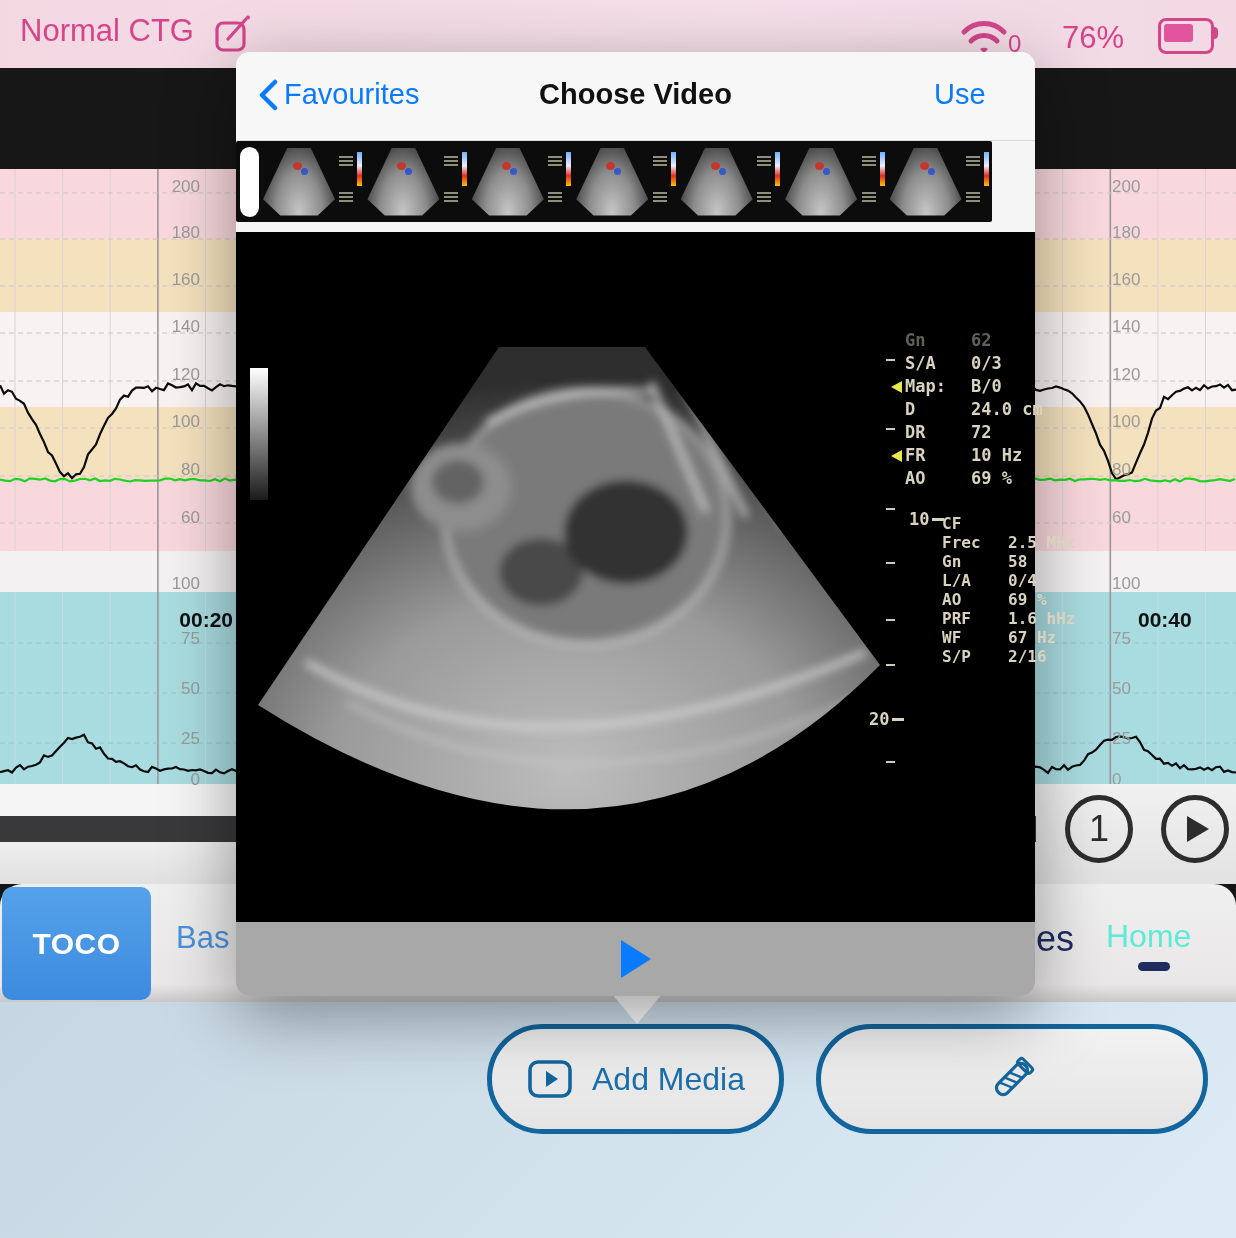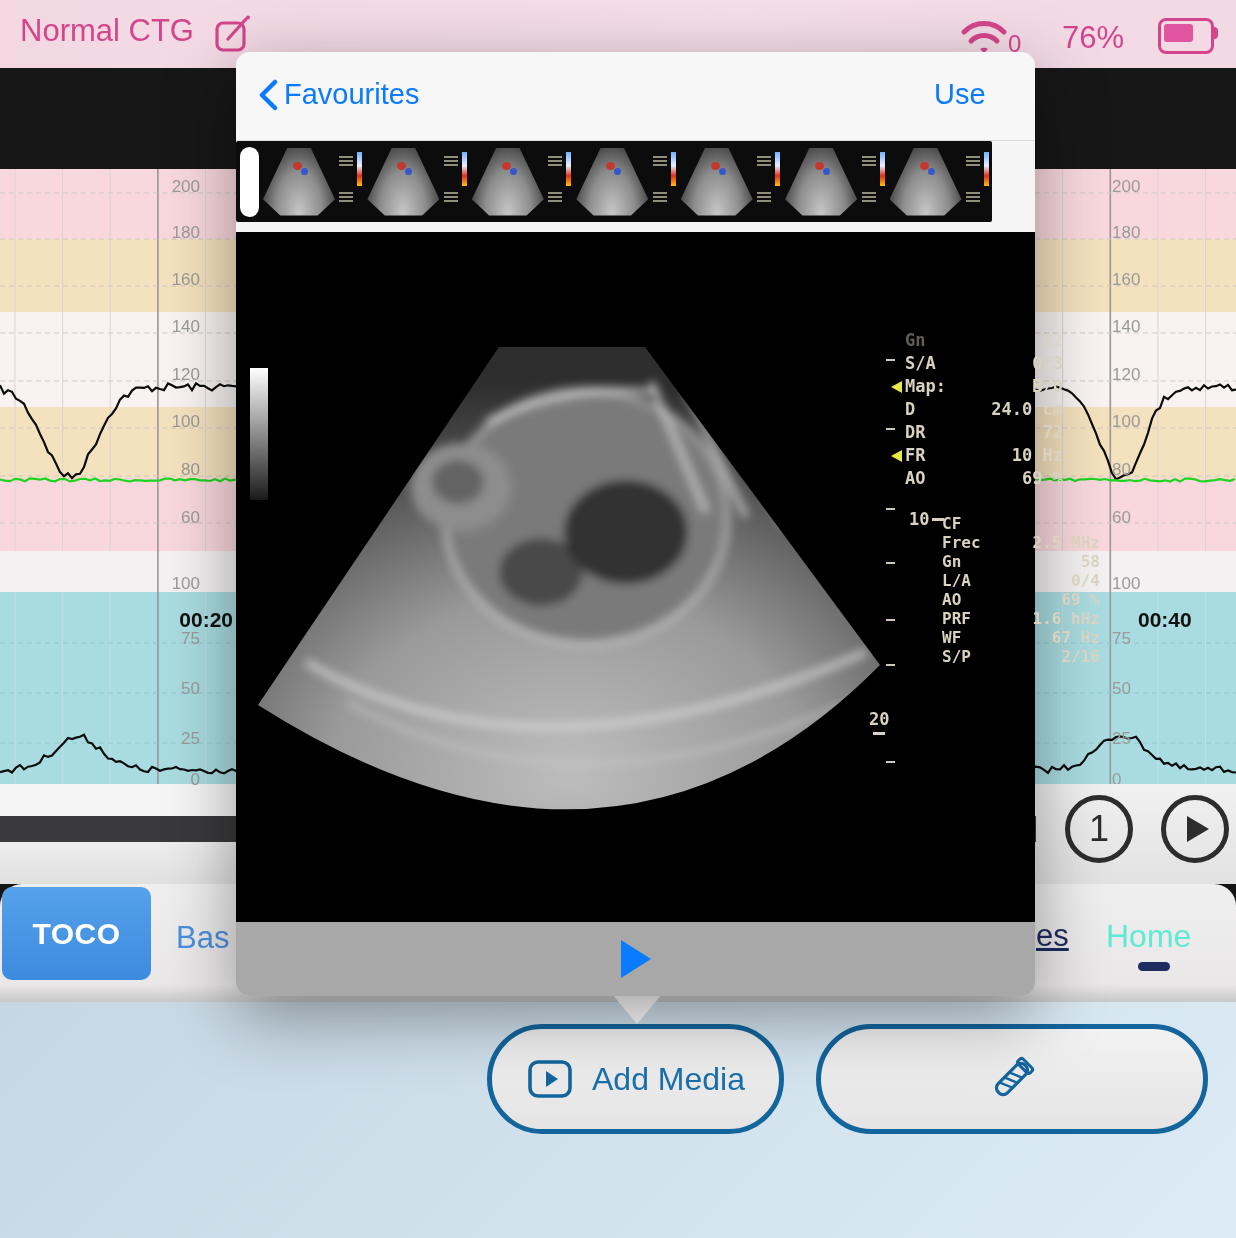--- a/index.html
+++ b/index.html
@@ -36,25 +36,25 @@
 
   
   .appname{left:20px;top:13px;font-size:31px;color:#d5458c;}
   .pct{left:1062px;top:20px;font-size:31px;color:#d5458c;}
   .wifi0{left:1008px;top:30px;font-size:24px;color:#d5458c;}
   .batt{left:1158px;top:18px;width:50px;height:30px;border:3px solid #d5458c;border-radius:8px;}
   .batt .fill{position:absolute;left:3px;top:3px;width:29px;height:18px;background:#e0559d;border-radius:3px;}
   .battcap{left:1213px;top:27px;width:5px;height:12px;background:#d5458c;border-radius:0 4px 4px 0;}
 
   
-  .seg-toco{left:2px;top:887px;width:149px;height:93px;border-radius:10px;
+  .seg-toco{left:2px;top:887px;width:149px;height:113px;border-radius:10px;
     background:linear-gradient(#55a1ea,#3d8bdf);display:flex;align-items:center;justify-content:center;
     color:#fff;font-size:30px;font-weight:bold;letter-spacing:.5px;}
   .seg-bas{left:176px;top:920px;font-size:31px;color:#4a90dd;}
-  .tab-es{left:1036px;top:918px;font-size:31px;color:#1e2c5f;text-decoration:underline;}
+  .tab-es{left:1036px;top:918px;font-size:36px;color:#1e2c5f;}
   .tab-home{left:1106px;top:918px;font-size:32px;color:#5eead4;}
   .home-ind{left:1138px;top:962px;width:32px;height:9px;border-radius:5px;background:#1e2c5f;}
 
   
   .circbtn{top:795px;width:68px;height:68px;border-radius:50%;border:5px solid #2d2d2d;
     box-sizing:border-box;display:flex;align-items:center;justify-content:center;}
   .circbtn.n1{left:1065px;font-size:36px;color:#2d2d2d;}
   .circbtn.play{left:1161px;}
   .tri-dark{width:0;height:0;border-left:22px solid #2d2d2d;border-top:13px solid transparent;
     border-bottom:13px solid transparent;margin-left:6px;}
@@ -94,21 +94,21 @@
   .tri-blue{width:0;height:0;border-left:30px solid #0a7aff;border-top:19px solid transparent;
     border-bottom:19px solid transparent;}
   .poparrow{left:612px;top:994px;width:0;height:0;border-left:25px solid transparent;
     border-right:25px solid transparent;border-top:30px solid #fff;z-index:49;}
 
   
   .usblock{position:absolute;font-family:"DejaVu Sans Mono",monospace;font-weight:bold;
     color:#d9d2c0;font-size:17px;}
   .usrow{display:flex;width:158px;line-height:23px;}
   .usrow .l{width:66px;}
-  .usrow .v{flex:1;text-align:right;white-space:nowrap;}
+  .usrow .v{flex:1;text-align:left;white-space:nowrap;}
   .usb .usrow{line-height:19px;font-size:16px;margin-left:37px;}
   .dim{opacity:.45;}
   .yarrow{position:absolute;width:0;height:0;border-right:11px solid #e8e84a;
     border-top:6px solid transparent;border-bottom:6px solid transparent;}
   .tick{position:absolute;width:9px;height:2px;background:#cfc8b6;}
   .depth{position:absolute;font-family:"DejaVu Sans Mono",monospace;font-weight:bold;
     color:#d9d2c0;font-size:17px;display:flex;align-items:center;gap:3px;}
   .depth i{display:inline-block;width:12px;height:3px;background:#d9d2c0;}
 
   svg{display:block;}
@@ -294,20 +294,21 @@
   <div class="abs poparrow"></div>
 
   <div class="abs modal">
     <div class="abs mhead"></div>
     <div class="abs mback">
       <svg width="20" height="32">
         <path d="M17 3 L4 16 L17 29" fill="none" stroke="#0a7aff" stroke-width="4.5" stroke-linecap="round" stroke-linejoin="round"></path>
       </svg>
       <span>Favourites</span>
     </div>
+    <div class="abs mtitle">Choose Video</div>
     <div class="abs muse">Use</div>
 
     <div class="abs mstrip">
       <div class="filmbox">
         <div class="scrubber"></div>
 
         <div class="thumbcell">
             <div class="fan"></div>
             <div class="dotr"></div>
             <div class="dotb"></div>
@@ -537,21 +538,21 @@
       </div>
       <div class="tick" style="left:650px;top:330px;"></div>
       <div class="tick" style="left:650px;top:387px;"></div>
       <div class="tick" style="left:650px;top:432px;"></div>
       <div class="tick" style="left:650px;top:529px;"></div>
 
       <div class="depth" style="left:633px;top:277px;margin-left:40px;">
         <span>10</span>
           <i></i>
       </div>
-      <div class="depth" style="left:633px;top:477px;flex-direction:column;">
+      <div class="depth" style="left:633px;top:477px;">
         <span>20</span>
           <i></i>
       </div>
     </div>
 
     <div class="abs mbar">
       <div class="tri-blue"></div>
     </div>
   </div>
 </div>

